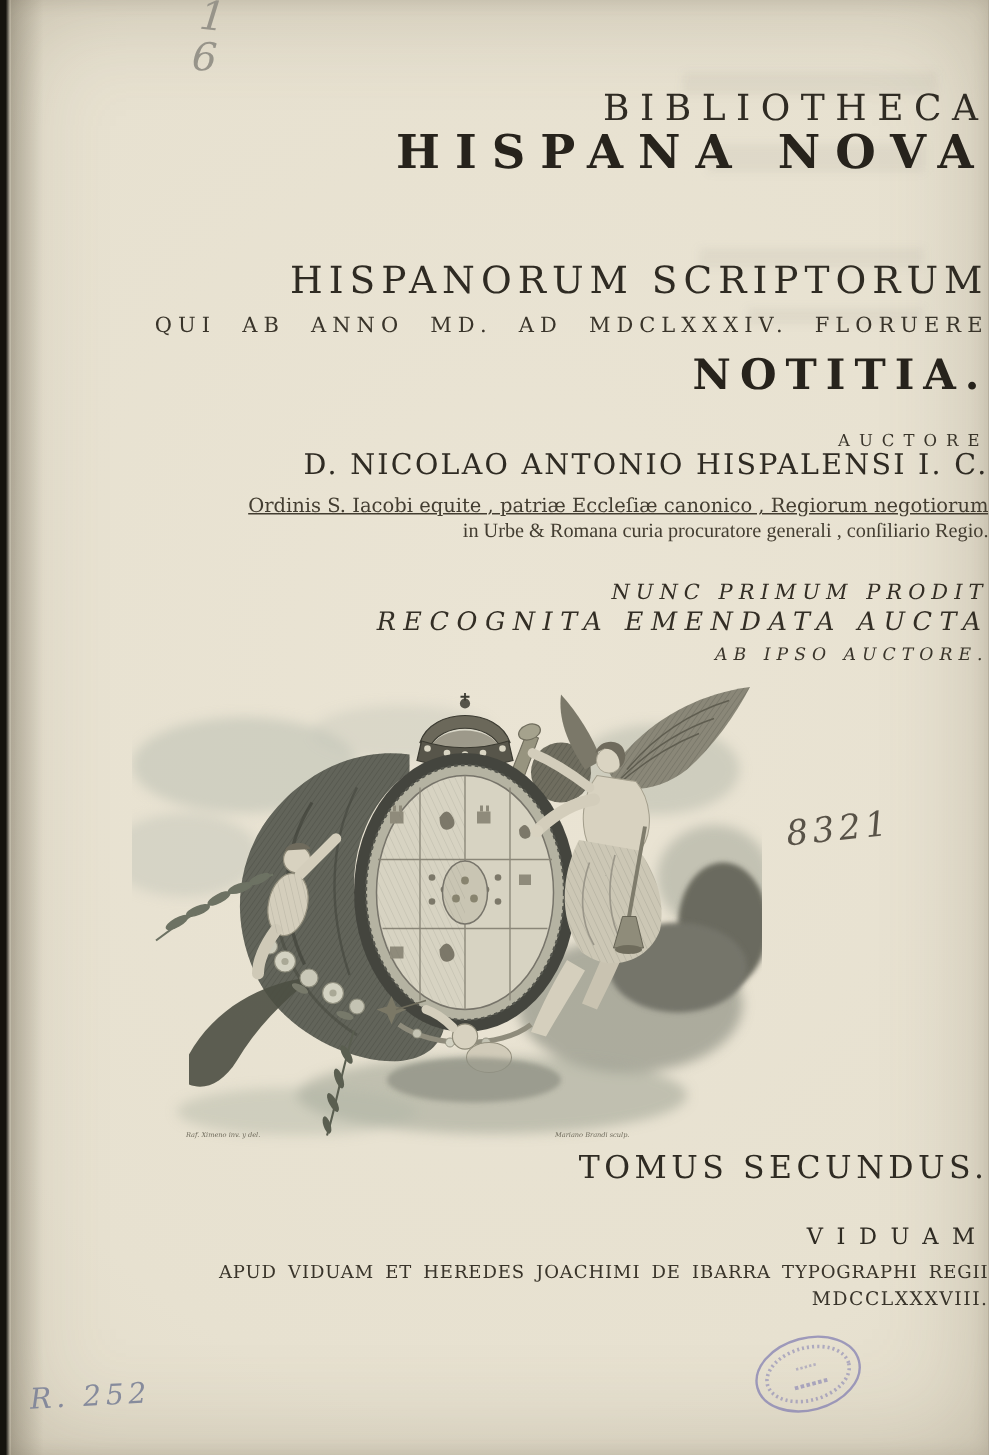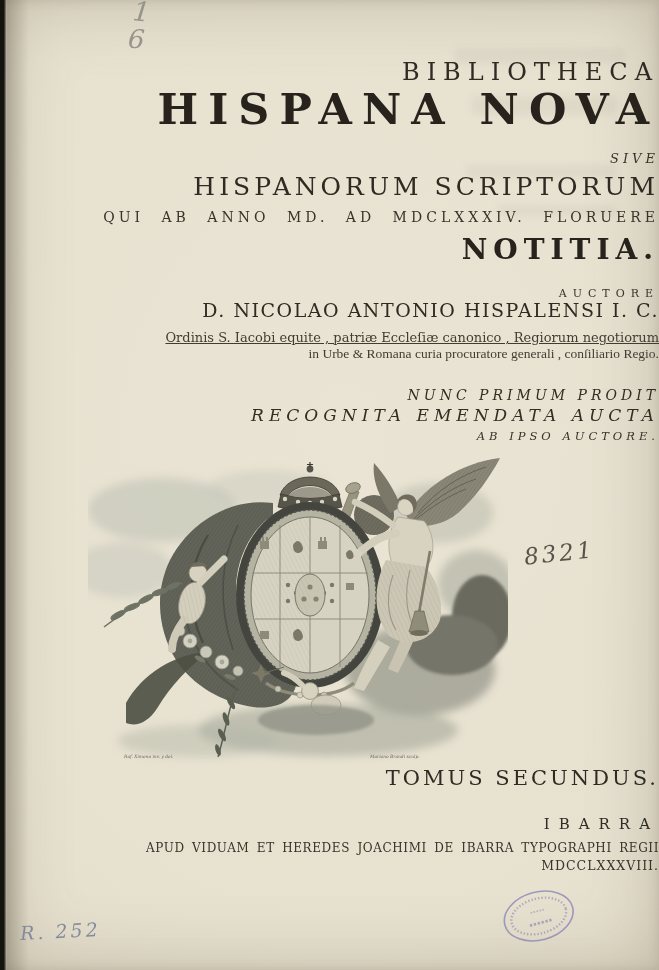--- a/index.html
+++ b/index.html
@@ -10,21 +10,21 @@
       radial-gradient(130% 105% at 52% 45%, #eae4d4 0%, #e7e1d0 50%, #e0d9c6 78%, #d2cbb6 100%);
     box-shadow: inset 0 0 70px rgba(110,100,75,.30), inset 0 0 12px rgba(90,80,60,.18);
     color:#2e2a22;
   }
   .edge-left{position:absolute;left:0;top:0;width:7px;height:100%;
     background:linear-gradient(90deg,#15130e 0 55%,rgba(21,19,14,.45) 80%,transparent);}
   .edge-left-shadow{position:absolute;left:7px;top:0;width:22px;height:100%;
     background:linear-gradient(90deg,rgba(70,62,44,.28),transparent);}
   .txt{position:absolute;left:0;right:0;text-align:right;white-space:nowrap;}
   .series   {top:58px;  font-size:24px; letter-spacing:7px;  color:#2f2b23;}
-  .main     {top:84px;  font-size:43px; letter-spacing:10px; font-weight:bold; color:#27231c;}
+  .main     {top:84px;  font-size:31px; letter-spacing:10px; font-weight:bold; color:#27231c;}
   .sive     {top:151px; font-size:13px; letter-spacing:4px;  font-style:italic; color:#39342a;}
   .subtitle {top:172px; font-size:25px; letter-spacing:4px;  color:#2f2b23;}
   .daterange{top:209px; font-size:14px; letter-spacing:4px;  word-spacing:9px; color:#39342a;}
   .notitia  {top:233px; font-size:28px; letter-spacing:6px;  font-weight:bold; color:#27231c;}
   .auctore  {top:287px; font-size:11px; letter-spacing:6px;  color:#39342a;}
   .author   {top:299px; font-size:19px; letter-spacing:1.5px;color:#2f2b23;}
   .titles1  {top:330px; font-size:13px; color:#433d31;text-decoration:underline;}
   .titles2  {top:346px; font-size:13.5px; color:#433d31;font-family:Liberation Serif, serif;}
   .ed1      {top:387px; font-size:14px; letter-spacing:4px; font-style:italic; color:#332e25;}
   .ed2      {top:405px; font-size:17px; letter-spacing:5px; font-style:italic; color:#332e25;}
@@ -62,21 +62,20 @@
   <div class="ghost g1"></div>
   <div class="ghost g2"></div>
   <div class="ghost g3"></div>
   <div class="ghost g4"></div>
 
   <div class="pencil-mark pencil-1">1</div>
   <div class="pencil-mark pencil-6">6</div>
 
   <div class="txt series">BIBLIOTHECA</div>
   <div class="txt main">HISPANA NOVA</div>
-  <div class="txt sive">SIVE</div>
   <div class="txt subtitle">HISPANORUM SCRIPTORUM</div>
   <div class="txt daterange">QUI AB ANNO MD. AD MDCLXXXIV. FLORUERE</div>
   <div class="txt notitia">NOTITIA.</div>
   <div class="txt auctore">AUCTORE</div>
   <div class="txt author">D. NICOLAO ANTONIO HISPALENSI I. C.</div>
   <div class="txt titles1">Ordinis S. Iacobi equite , patriæ Eccleſiæ canonico , Regiorum negotiorum</div>
   <div class="txt titles2">in Urbe &amp; Romana curia procuratore generali , conſiliario Regio.</div>
   <div class="txt ed1">NUNC PRIMUM PRODIT</div>
   <div class="txt ed2">RECOGNITA EMENDATA AUCTA</div>
   <div class="txt ed3">AB IPSO AUCTORE.</div>
@@ -245,21 +244,21 @@
       <ellipse cx="228" cy="265" rx="58" ry="15" fill="#8f9184" opacity=".75" filter="url(#soft2)"></ellipse>
     </g>
 
     <text x="36" y="303" font-size="4.4" font-style="italic" fill="#6d695a">Raf. Ximeno inv. y del.</text>
     <text x="282" y="303" font-size="4.4" font-style="italic" fill="#6d695a">Mariano Brandi sculp.</text>
   </svg>
 
   <div class="ink-number">8321</div>
 
   <div class="txt volume">TOMUS SECUNDUS.</div>
-  <div class="txt city">IBARRA</div>
+  <div class="txt city">VIDUAM</div>
   <div class="txt publisher">APUD VIDUAM ET HEREDES JOACHIMI DE IBARRA TYPOGRAPHI REGII</div>
   <div class="txt year">MDCCLXXXVIII.</div>
 
   <svg class="stamp" viewBox="0 0 82 68">
     <g stroke="#7b78b0" fill="none">
       <ellipse cx="41" cy="33" rx="35" ry="24" stroke-width="1.6" opacity=".85"></ellipse>
       <ellipse cx="41" cy="33" rx="28" ry="17.5" stroke-width="2.4" stroke-dasharray="1.4 2" opacity=".65"></ellipse>
       <line x1="30" y1="40" x2="53" y2="40" stroke-width="2.6" stroke-dasharray="2.4 1.6" opacity=".7"></line>
       <line x1="34" y1="28" x2="49" y2="28" stroke-width="1.8" stroke-dasharray="1.6 1.4" opacity=".55"></line>
     </g>

